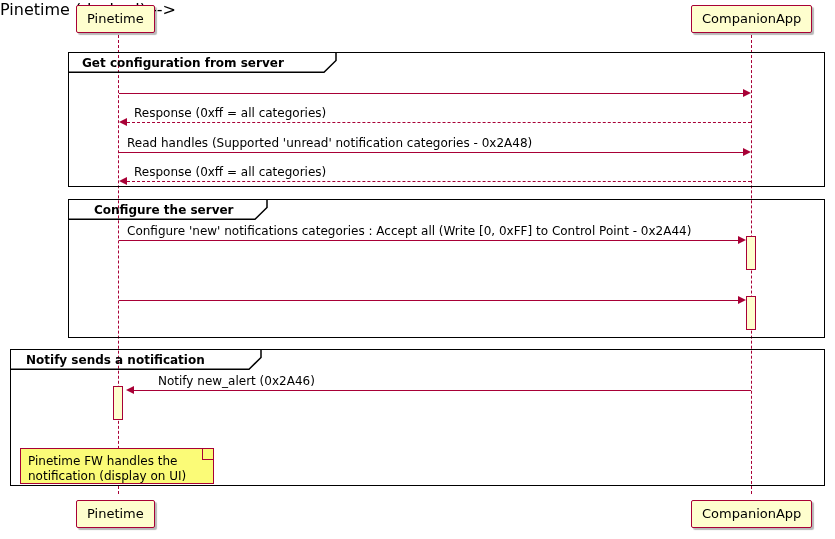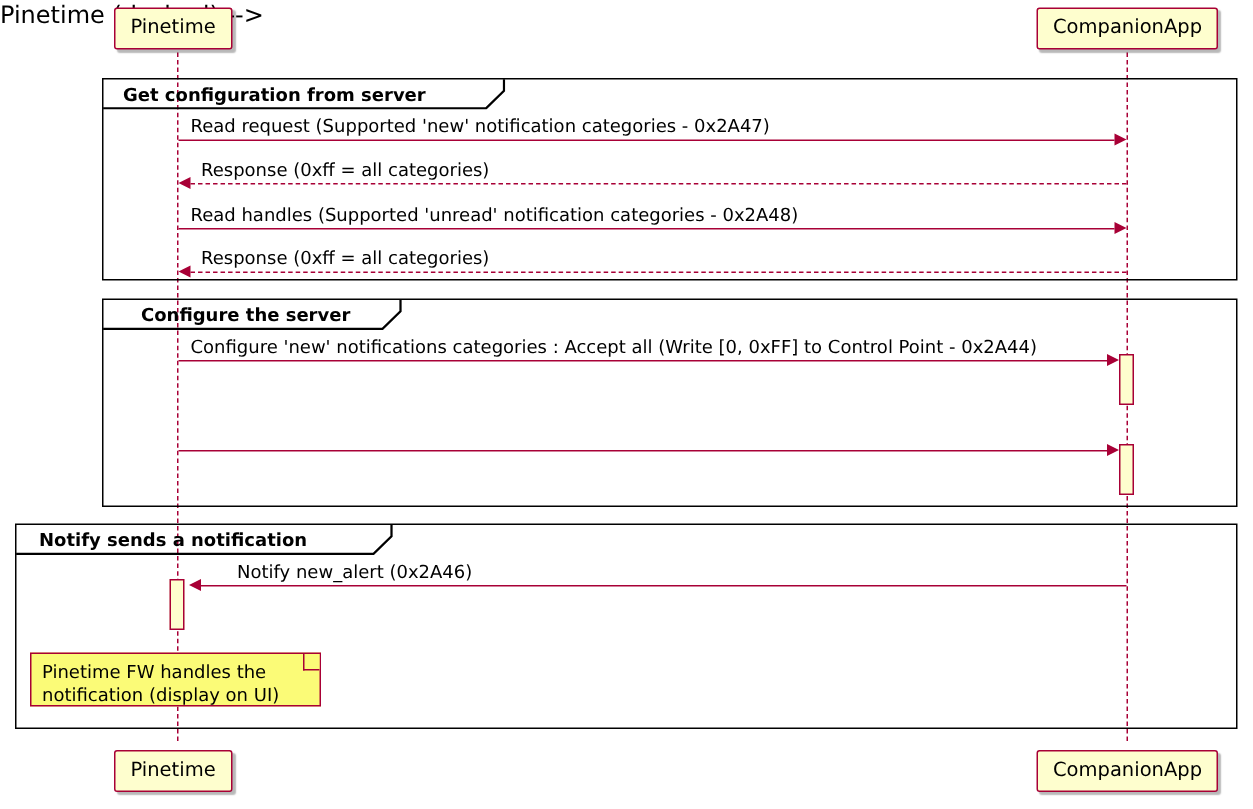--- a/index.html
+++ b/index.html
@@ -101,20 +101,21 @@
   
   .note {
     position: absolute;
     background: #FBFB77;
     border: 1px solid #A80036;
     font-size: 12px;
     color: #000000;
     box-sizing: border-box;
     padding: 5px 7px;
     line-height: 1.25;
+    margin-top: 13px;
   }
   .note-fold {
     position: absolute;
     right: 0;
     top: 0;
     width: 10px;
     height: 10px;
     background: #FBFB77;
     border-left: 1px solid #A80036;
     border-bottom: 1px solid #A80036;
@@ -149,21 +150,20 @@
   
   <div class="frame" style="left:68px; top:52px; width:757px; height:135px;"></div>
   <div class="frame-tab" style="left:68px; top:52px; width:269px; height:21px;">
     <svg width="269" height="21" viewBox="0 0 269 21">
       <path d="M0.75,20.25 L256,20.25 L268,8.5 L268,0.75" fill="none" stroke="#000000" stroke-width="1.5"></path>
     </svg>
   </div>
   <div class="frame-label" style="left:82px; top:57px;">Get configuration from server</div>
 
   
-  <div class="msg-label" style="left:127px; top:78px;">Read request (Supported 'new' notification categories - 0x2A47)</div>
   <div class="arrow-line" style="left:119px; top:93px; width:624px;"></div>
   <div class="arrow-head-right" style="left:743px; top:89px;"></div>
 
    Pinetime (dashed) --&gt;
   <div class="msg-label" style="left:134px; top:107px;">Response (0xff = all categories)</div>
   <div class="arrow-line dashed" style="left:127px; top:122px; width:624px;"></div>
   <div class="arrow-head-left" style="left:119px; top:118px;"></div>
 
   
   <div class="msg-label" style="left:127px; top:137px;">Read handles (Supported 'unread' notification categories - 0x2A48)</div>

